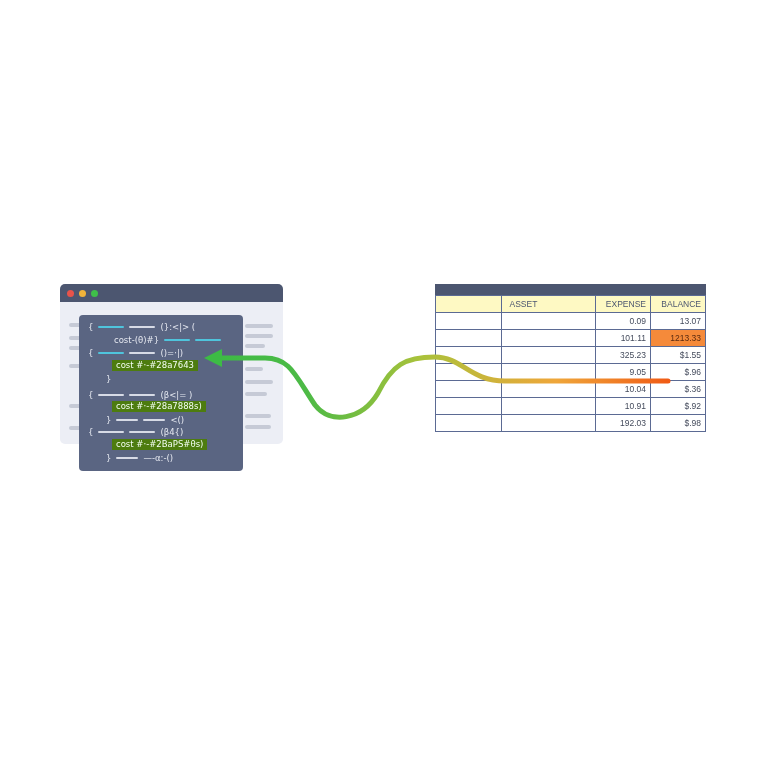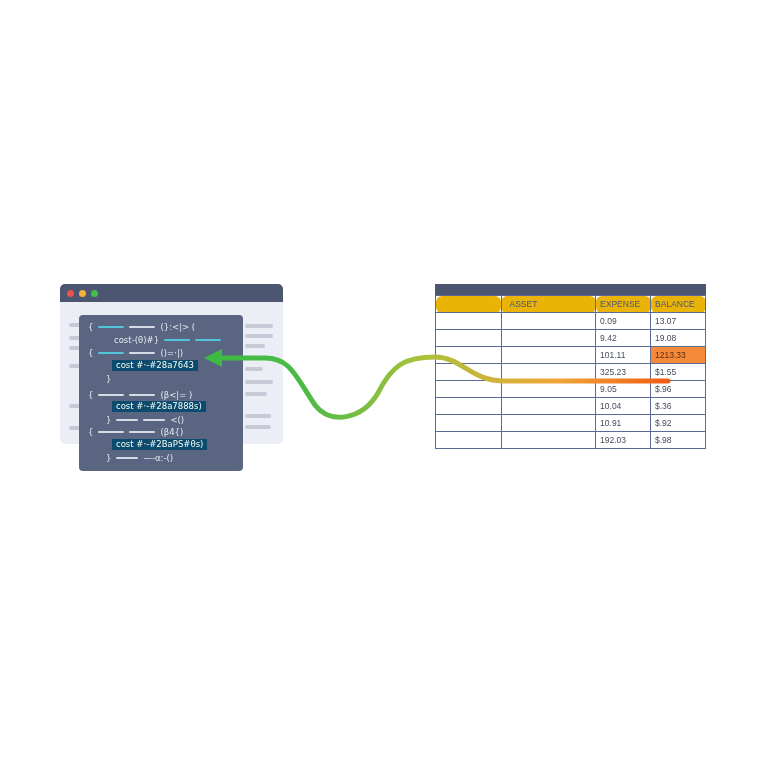--- a/index.html
+++ b/index.html
@@ -8,28 +8,28 @@
   .browser { position:absolute; left:60px; top:284px; width:223px; height:160px; background:#eceef5; border-radius:5px; overflow:hidden; }
   .browser-bar { height:18px; background:#4c5670; display:flex; align-items:center; padding-left:7px; gap:5px; }
   .dot { width:7px; height:7px; border-radius:50%; }
   .bg-line { position:absolute; height:4px; background:#c6cad6; border-radius:2px; }
 
   .code-panel { position:absolute; left:79px; top:315px; width:164px; height:156px; background:#5a6582; border-radius:4px; color:#e6e9f1; font-family:"DejaVu Sans", sans-serif; font-size:8.5px; }
   .code-line { position:absolute; display:flex; align-items:center; gap:5px; white-space:nowrap; height:11px; }
   .dash { display:inline-block; height:2px; border-radius:1px; }
   .dash.cyan { background:#4fc4dc; }
   .dash.gray { background:#d7dbe6; }
-  .hl { background:#0c4a6e; color:#f4fff4; padding:0 4px; height:11px; line-height:11px; font-size:8.5px; }
+  .hl { background:#4d7c0f; color:#f4fff4; padding:0 4px; height:11px; line-height:11px; font-size:8.5px; }
 
   .sheet { position:absolute; left:435px; top:284px; width:271px; height:189px; }
   .sheet-top { height:11px; background:#4c5670; }
   table.grid { border-collapse:collapse; width:271px; font-size:8.5px; color:#444b5c; }
   table.grid td { border:1px solid #5b6a93; height:16px; padding:0 4px; }
-  table.grid tr.head td { background:#eab308; color:#4c5670; height:16px;border-radius:6px; }
-  table.grid td.num { }
+  table.grid tr.head td { background:#fef9c3; color:#4c5670; height:16px; }
+  table.grid td.num { text-align:right; }
   table.grid td.hot { background:#f58a3a; color:#5a2a10; }
 
   svg.flow { position:absolute; left:0; top:0; }
 </style>
 </head>
 <body>
 
 <div class="browser">
   <div class="browser-bar">
     <span class="dot" style="background:#e8534a"></span>
@@ -125,26 +125,20 @@
     </tr>
     <tr>
       <td></td>
           <td></td>
       <td class="num">0.09</td>
       <td class="num">13.07</td>
     </tr>
     <tr>
       <td></td>
           <td></td>
-      <td class="num">9.42</td>
-      <td class="num">19.08</td>
-    </tr>
-    <tr>
-      <td></td>
-          <td></td>
       <td class="num">101.11</td>
       <td class="num hot">1213.33</td>
     </tr>
     <tr>
       <td></td>
           <td></td>
       <td class="num">325.23</td>
       <td class="num">$1.55</td>
     </tr>
     <tr>

